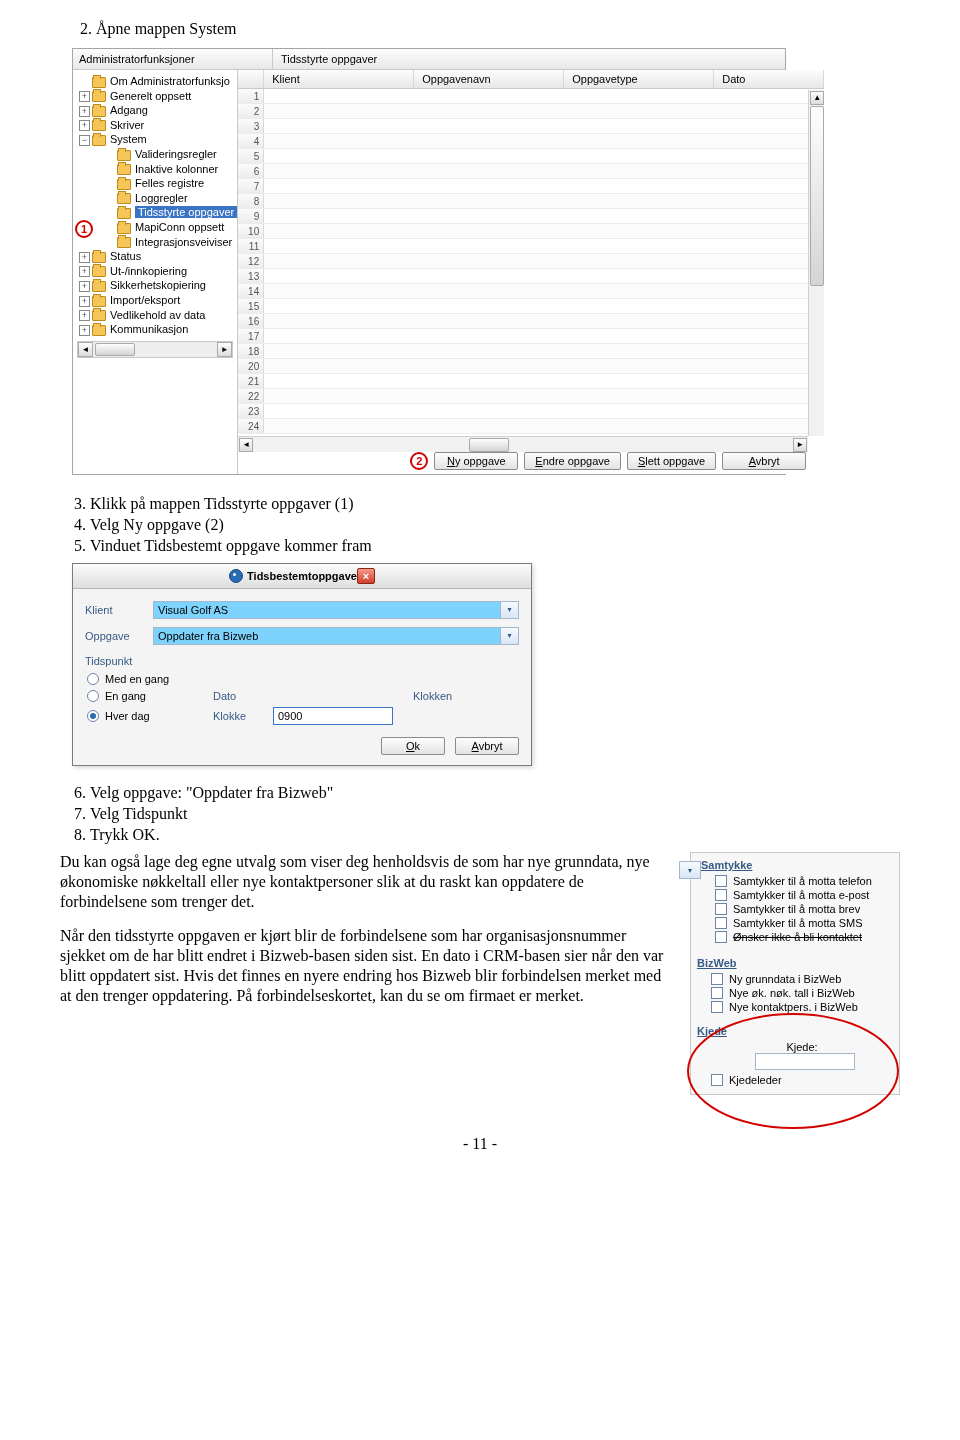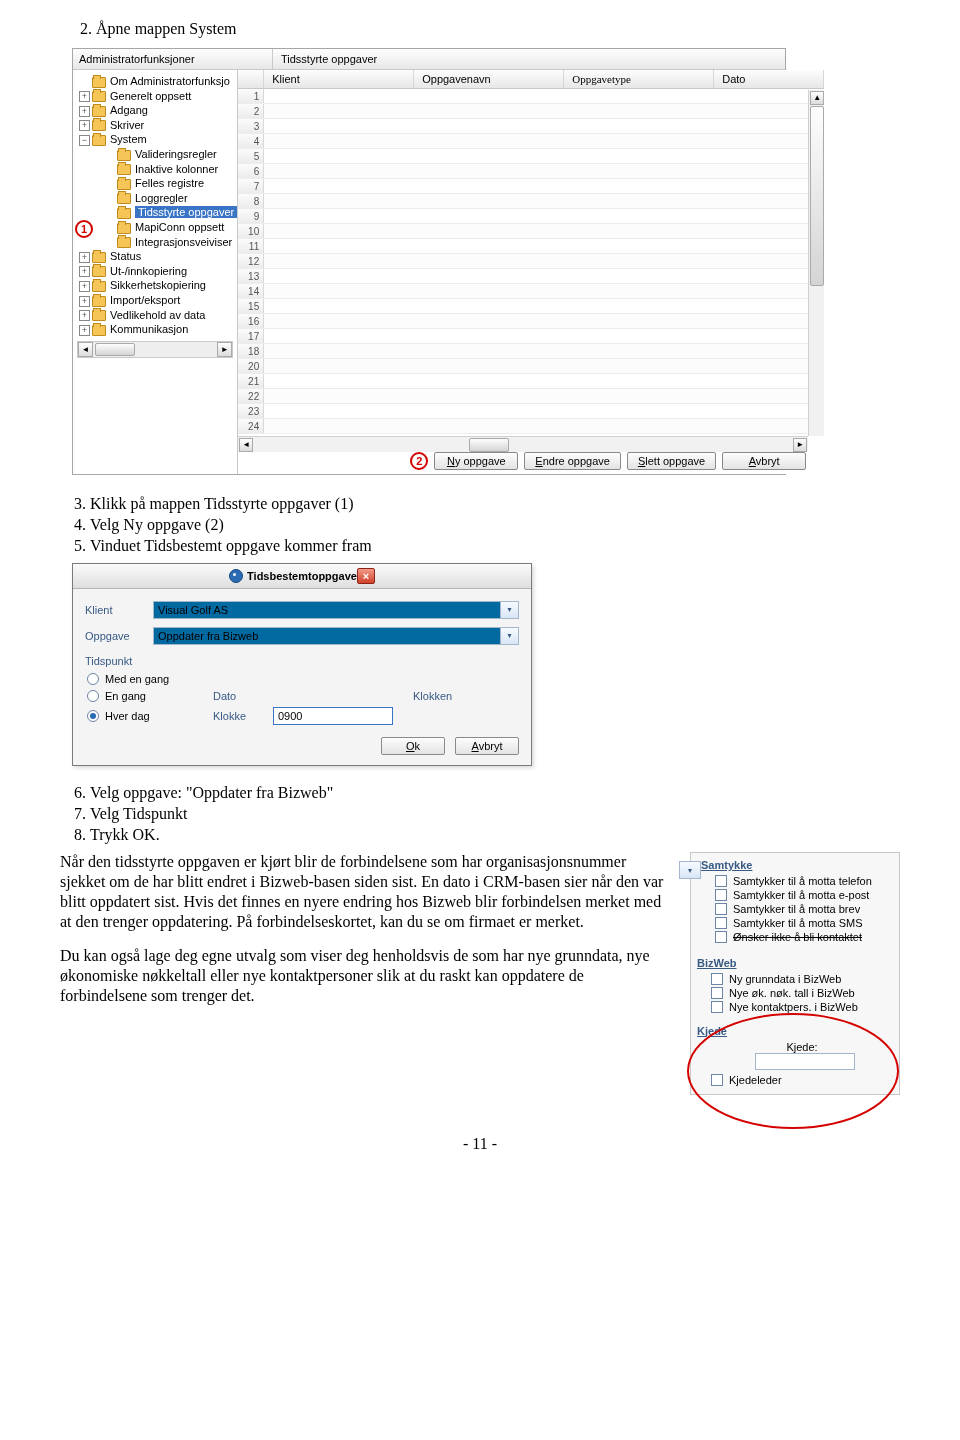--- a/index.html
+++ b/index.html
@@ -59,21 +59,21 @@
     position:absolute; width:18px; height:18px; border:2px solid #d40000; border-radius:50%;
     display:flex; align-items:center; justify-content:center; font-weight:bold; color:#d40000;
     background:#fff; font-family: Arial,sans-serif; font-size:11px;
   }
   .grid-area { flex:1; position:relative; background:#fff;}
   .grid-headers { display:flex; background:linear-gradient(#fdfdfd,#e7e7e7); border-bottom:1px solid #c9c9c9;}
   .grid-headers div { padding:3px 8px; border-right:1px solid #d7d7d7; font-size:11px;}
   .gh-num { width:26px; }
   .gh-1 { width:150px; }
   .gh-2 { width:150px; }
-  .gh-3 { width:150px;font-family:Liberation Serif, serif; }
+  .gh-3 { width:150px; }
   .gh-4 { width:110px; }
   .grid-rows { }
   .grid-rows .row { display:flex; height:15px; border-bottom:1px solid #ececec;}
   .grid-rows .row .num { width:26px; text-align:right; padding-right:4px; color:#555; background:linear-gradient(#fbfbfb,#ececec); border-right:1px solid #d9d9d9; font-size:10px; line-height:15px;}
   .grid-rows .row.alt { background:#fcfcfc;}
   .grid-vscroll { position:absolute; right:0; top:20px; bottom:38px; width:16px; background:#f1f1f1; border-left:1px solid #d0d0d0;}
   .grid-vscroll .btn { width:14px; height:14px; margin:1px; background:linear-gradient(#fdfdfd,#dcdcdc); border:1px solid #aaa; text-align:center; font-size:8px; line-height:12px;}
   .grid-vscroll .thumb { width:14px; height:180px; margin:1px; background:linear-gradient(#fdfdfd,#d4d4d4); border:1px solid #aaa; border-radius:2px;}
   .grid-hscroll { position:absolute; left:0; right:16px; bottom:22px; height:16px; background:#f1f1f1; border-top:1px solid #d0d0d0; display:flex;}
   .grid-hscroll .btn { width:14px; height:14px; margin:1px; background:linear-gradient(#fdfdfd,#dcdcdc); border:1px solid #aaa; text-align:center; font-size:8px; line-height:12px;}
@@ -99,21 +99,21 @@
     border-bottom:1px solid #b5b5b5; padding:4px 6px;
   }
   .dlg-title .txt { display:flex; align-items:center; gap:4px; font-weight:bold;}
   .dlg-title .icon { width:14px; height:14px; border-radius:50%; background:#2a6bb3; border:1px solid #164a80; position:relative;}
   .dlg-title .icon::after{content:""; position:absolute; left:3px; top:3px; width:3px; height:3px; background:#fff; border-radius:50%;}
   .dlg-close { width:18px; height:16px; background:linear-gradient(#f39a8a,#d1402a); border:1px solid #8b2415; border-radius:2px; color:#fff; text-align:center; line-height:14px; font-weight:bold; font-size:11px;}
   .dlg-body { background:#f4f4f4; padding:12px 12px 10px 12px; }
   .dlg-row { display:flex; align-items:center; margin-bottom:8px;}
   .dlg-row label { width:68px; color:#375a84;}
   .dlg-combo { flex:1; display:flex;}
-  .dlg-combo input { flex:1; border:1px solid #a3b6cc; padding:2px 4px; font-size:11px; background:#0369a1;}
+  .dlg-combo input { flex:1; border:1px solid #a3b6cc; padding:2px 4px; font-size:11px; background:#7dd3fc;}
   .dlg-combo .arrow { width:18px; border:1px solid #a3b6cc; border-left:none; background:linear-gradient(#f6faff,#d8e6f5); text-align:center; line-height:16px; font-size:8px; color:#375a84;}
   .dlg-section-title { color:#375a84; margin:10px 0 6px 0; }
   .radio-row { display:flex; align-items:center; margin:5px 0 5px 2px;}
   .radio { width:12px; height:12px; border:1px solid #6d86a6; border-radius:50%; margin-right:6px; display:inline-flex; align-items:center; justify-content:center; background:#fff;}
   .radio.checked::after { content:""; width:6px; height:6px; background:#2a6bb3; border-radius:50%;}
   .radio-row .lbl2 { width:68px; }
   .radio-row .col-lbl { width:60px; margin-left:40px; color:#375a84;}
   .dlg-klokke { border:1px solid #3a74c4; padding:2px 4px; width:120px; font-size:11px;}
   .dlg-btns { display:flex; justify-content:flex-end; gap:10px; margin-top:12px;}
 
@@ -340,22 +340,22 @@
 </div>
 
 <ol start="6" class="list-steps">
   <li>Velg oppgave: "Oppdater fra Bizweb"</li>
   <li>Velg Tidspunkt</li>
   <li>Trykk OK.</li>
 </ol>
 
 <div class="two-col">
   <div class="prose">
+    <p>Du kan også lage deg egne utvalg som viser deg henholdsvis de som har nye grunndata, nye økonomiske nøkkeltall eller nye kontaktpersoner slik at du raskt kan oppdatere de forbindelsene som trenger det.</p>
     <p>Når den tidsstyrte oppgaven er kjørt blir de forbindelsene som har organisasjonsnummer sjekket om de har blitt endret i Bizweb-basen siden sist. En dato i CRM-basen sier når den var blitt oppdatert sist. Hvis det finnes en nyere endring hos Bizweb blir forbindelsen merket med at den trenger oppdatering. På forbindelseskortet, kan du se om firmaet er merket.</p>
-    <p>Du kan også lage deg egne utvalg som viser deg henholdsvis de som har nye grunndata, nye økonomiske nøkkeltall eller nye kontaktpersoner slik at du raskt kan oppdatere de forbindelsene som trenger det.</p>
   </div>
   <div class="panel-right">
     <div style="display:flex; align-items:flex-start;">
       <div class="mini-combo">▾</div>
       <div style="flex:1;">
         <div class="sec-title"><span style="text-decoration:none;">Sa</span><u>m</u><span style="text-decoration:none;" id="samtykke-rest">tykke</span></div>
         <div class="chk-row">
             <span class="chk"></span>
             <span>Samtykker til å motta telefon</span>
           </div>

